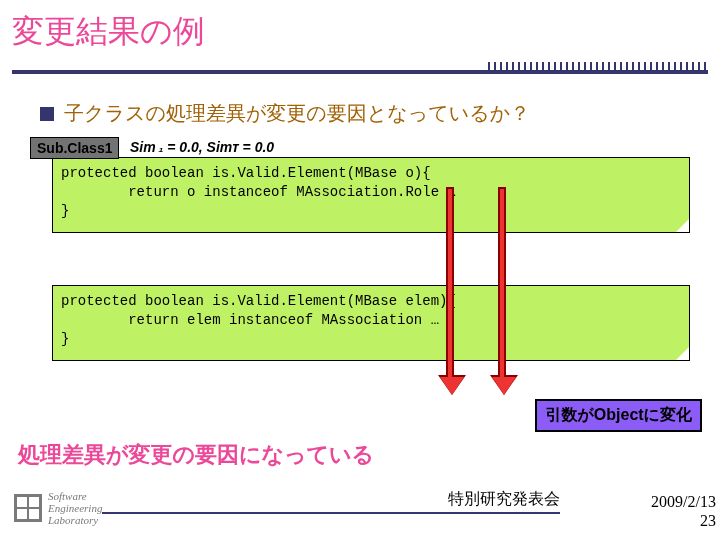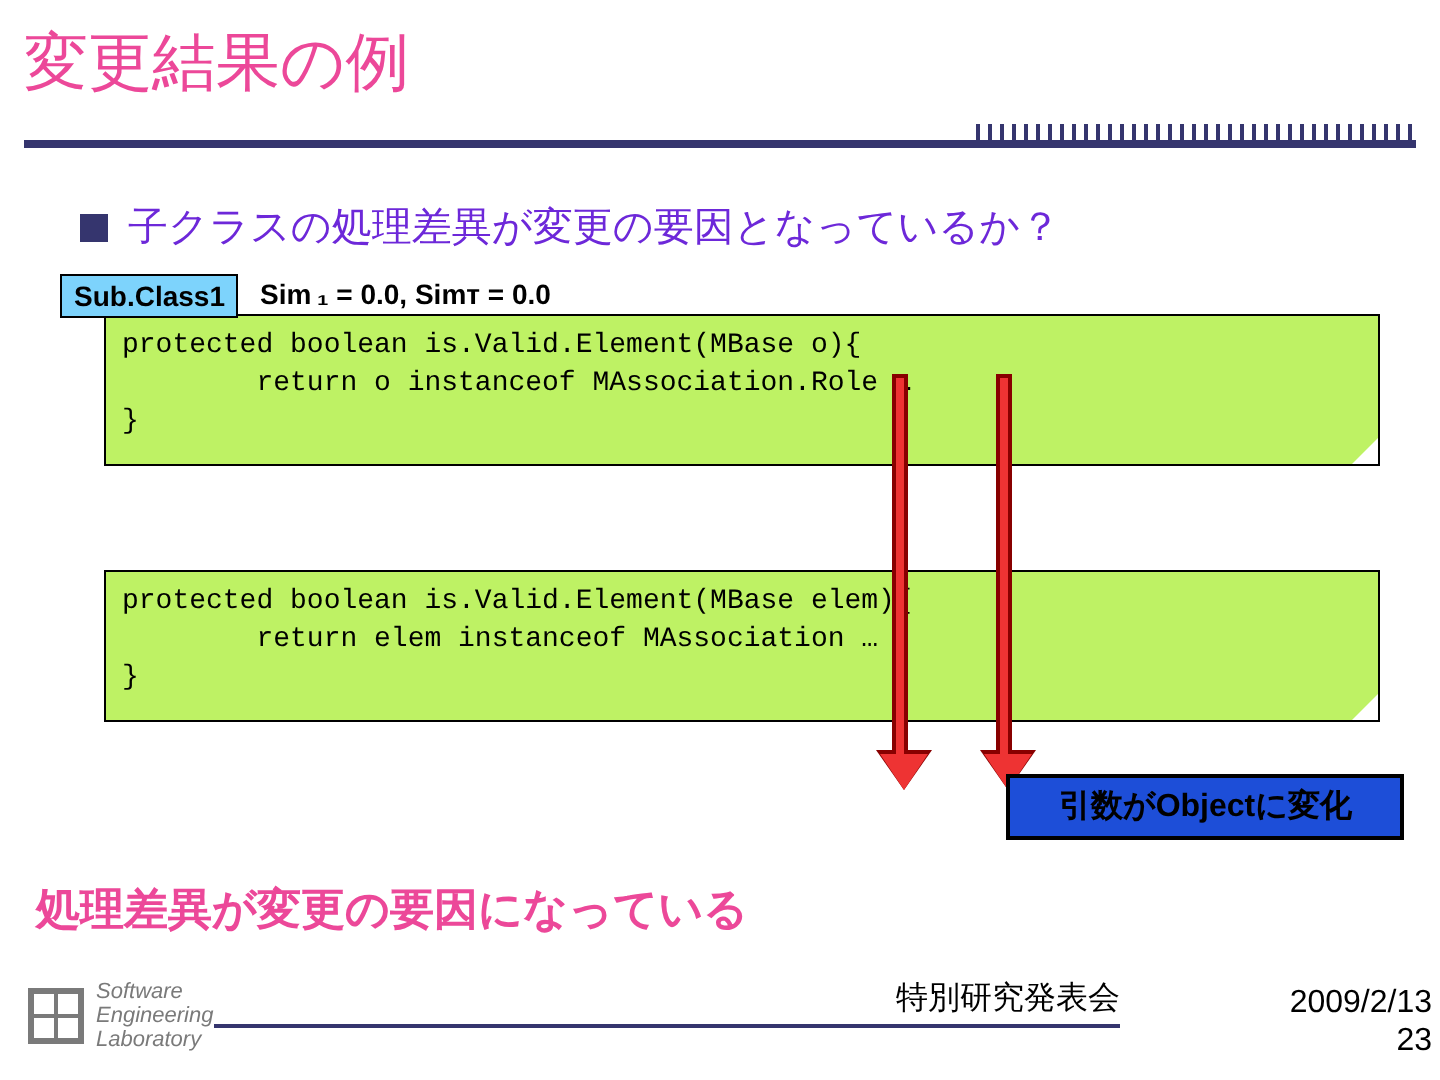--- a/index.html
+++ b/index.html
@@ -12,29 +12,29 @@
   .title-wrap { padding:10px 12px 0 12px; }
   .title { font-size:32px; font-weight:400; color:#ec4899; }
   .rule-stack { margin:8px 12px 0 12px; position:relative; height:18px; }
   .rule-main { position:absolute; left:0; right:0; top:8px; height:4px; background:#35356e; }
   .rule-hatch {
     position:absolute; right:0; top:0; width:220px; height:8px;
     background:repeating-linear-gradient(to right,#35356e 0 2px,transparent 2px 6px);
   }
   .bullet-row { margin:20px 0 0 40px; display:flex; align-items:center; gap:10px; }
   .bullet-sq { width:14px; height:14px; background:#35356e; flex:none; }
-  .bullet-text { font-size:20px; color:#6d28d9; }
+  .bullet-text { font-size:20px; color:#a16207; }
   .area { position:relative; margin:8px 20px 0 30px; height:260px; }
   .tag {
-    position:absolute; background:#7dd3fc; border:1.5px solid #000;
+    position:absolute; background:#737373; border:1.5px solid #000;
     font-size:14px; font-weight:700; padding:2px 6px; z-index:3; white-space:nowrap;
   }
   .tag1 { left:0; top:2px; }
   .tag2 { left:0; top:130px; }
-  .sim { position:absolute; left:100px; top:4px; font-size:14px; font-weight:700; z-index:3; }
+  .sim { position:absolute; left:100px; top:4px; font-size:14px; font-style:italic; font-weight:700; z-index:3; }
   .codebox {
     position:absolute; left:22px; right:10px; height:76px;
     background:#bef264; border:1.5px solid #000; z-index:1;
     font-family:"Courier New",monospace; font-size:14px; line-height:1.35;
     padding:6px 8px; white-space:pre;
   }
   .codebox::after {
     content:""; position:absolute; right:-1px; bottom:-1px; width:0; height:0;
     border-left:14px solid transparent; border-bottom:14px solid #000;
   }
@@ -51,31 +51,31 @@
     border-left:12px solid transparent; border-right:12px solid transparent; border-top:18px solid #e33;
     position:relative;
   }
   .arrow .head::before {
     content:""; position:absolute; left:-14px; top:-20px;
     border-left:14px solid transparent; border-right:14px solid transparent; border-top:20px solid #800; z-index:-1;
   }
   .arr1 { left:410px; top:52px; } .arr1 .shaft { height:190px; }
   .arr2 { left:462px; top:52px; } .arr2 .shaft { height:190px; }
   .callout {
-    position:absolute; right:18px; bottom:120px;
-    background:#1d4ed8; border:2px solid #000; padding:4px 24px;
+    position:absolute; right:18px; bottom:108px;
+    background:#8b5cf6; border:2px solid #000; padding:4px 8px;
     font-size:16px; font-weight:700; z-index:4;
   }
   .conclusion {
     position:absolute; left:18px; bottom:70px;
     font-size:22px; font-weight:700; color:#ec4899;
   }
   .footer {
     position:absolute; left:0; right:0; bottom:6px; height:52px;
-    display:flex; align-items:center;
+    display:flex; align-items:center;font-family:Liberation Serif, serif;
   }
   .logo {
     margin-left:14px; display:flex; align-items:center; gap:6px;
     color:#7a7a7a;
   }
   .logo-mark {
     width:28px; height:28px; position:relative;
     display:grid; grid-template-columns:1fr 1fr; grid-template-rows:1fr 1fr;
     border:2px solid #7a7a7a;
   }

